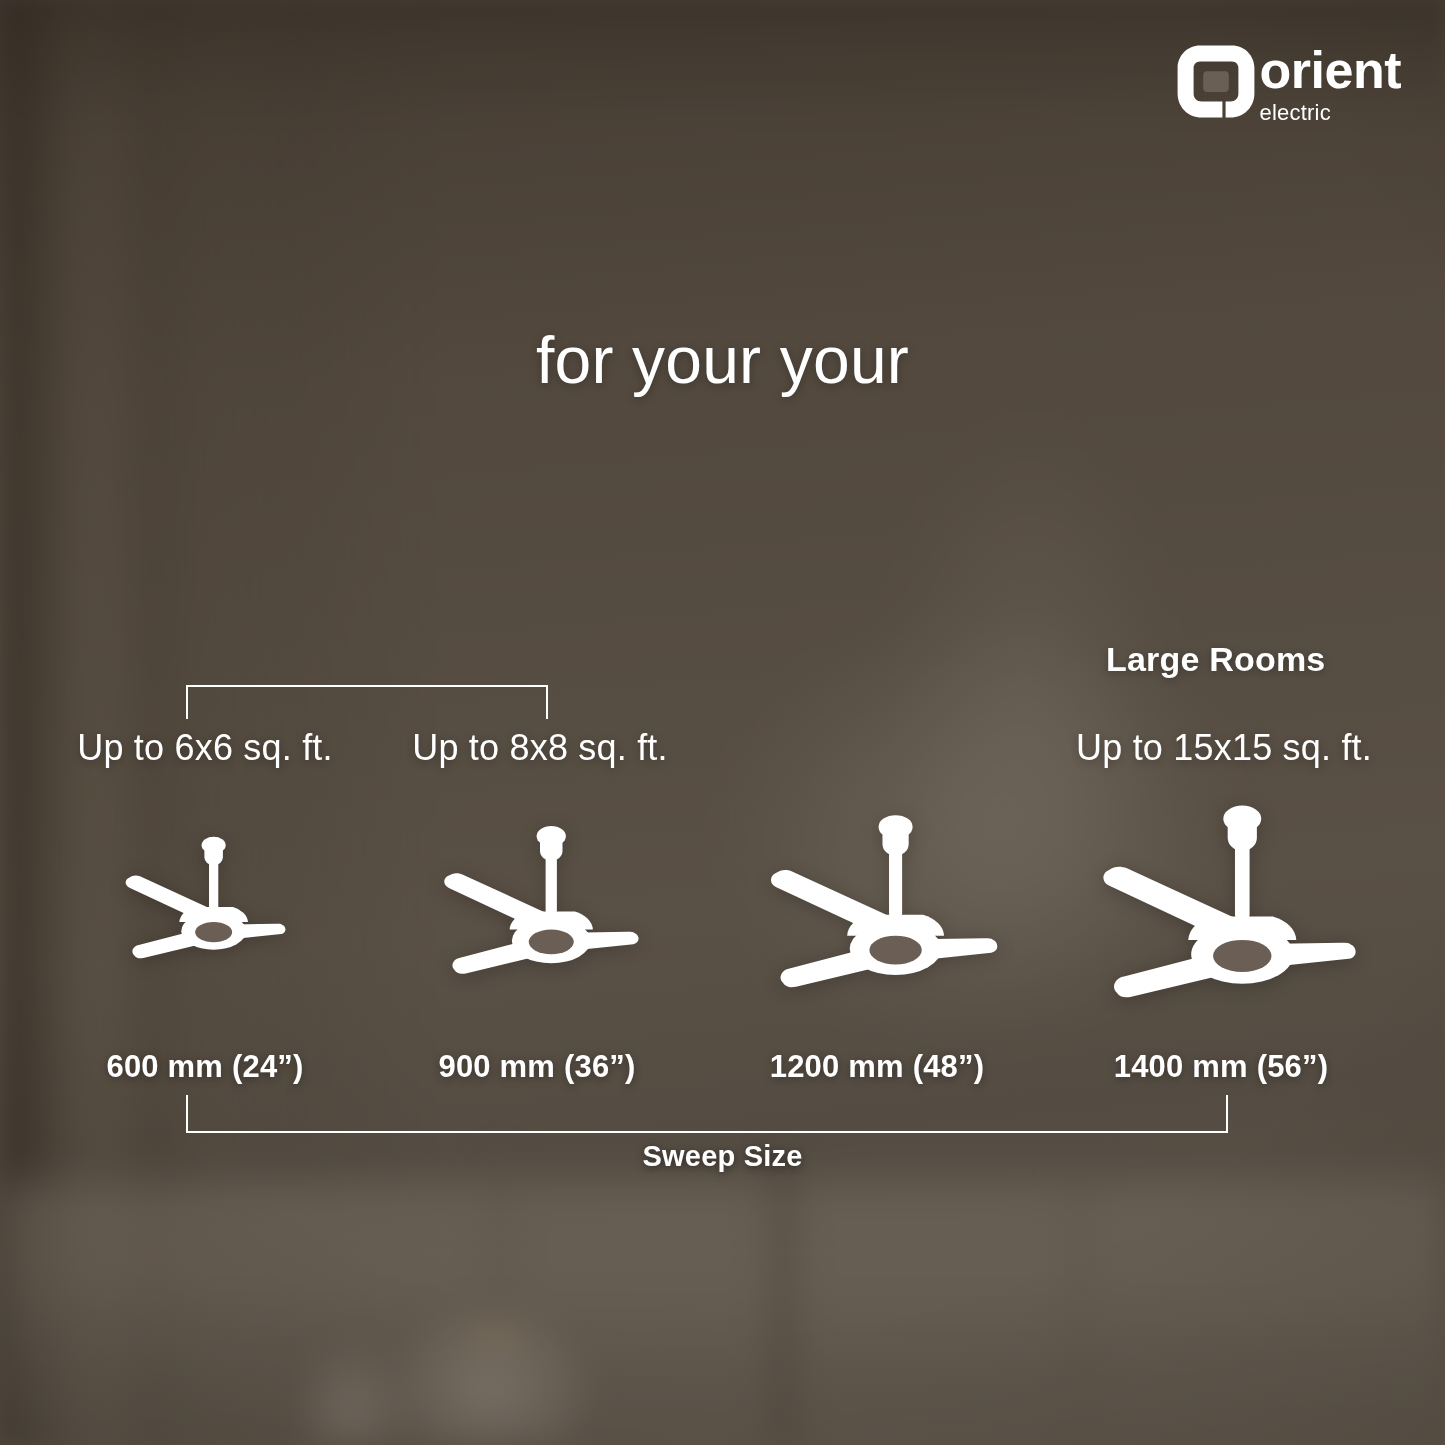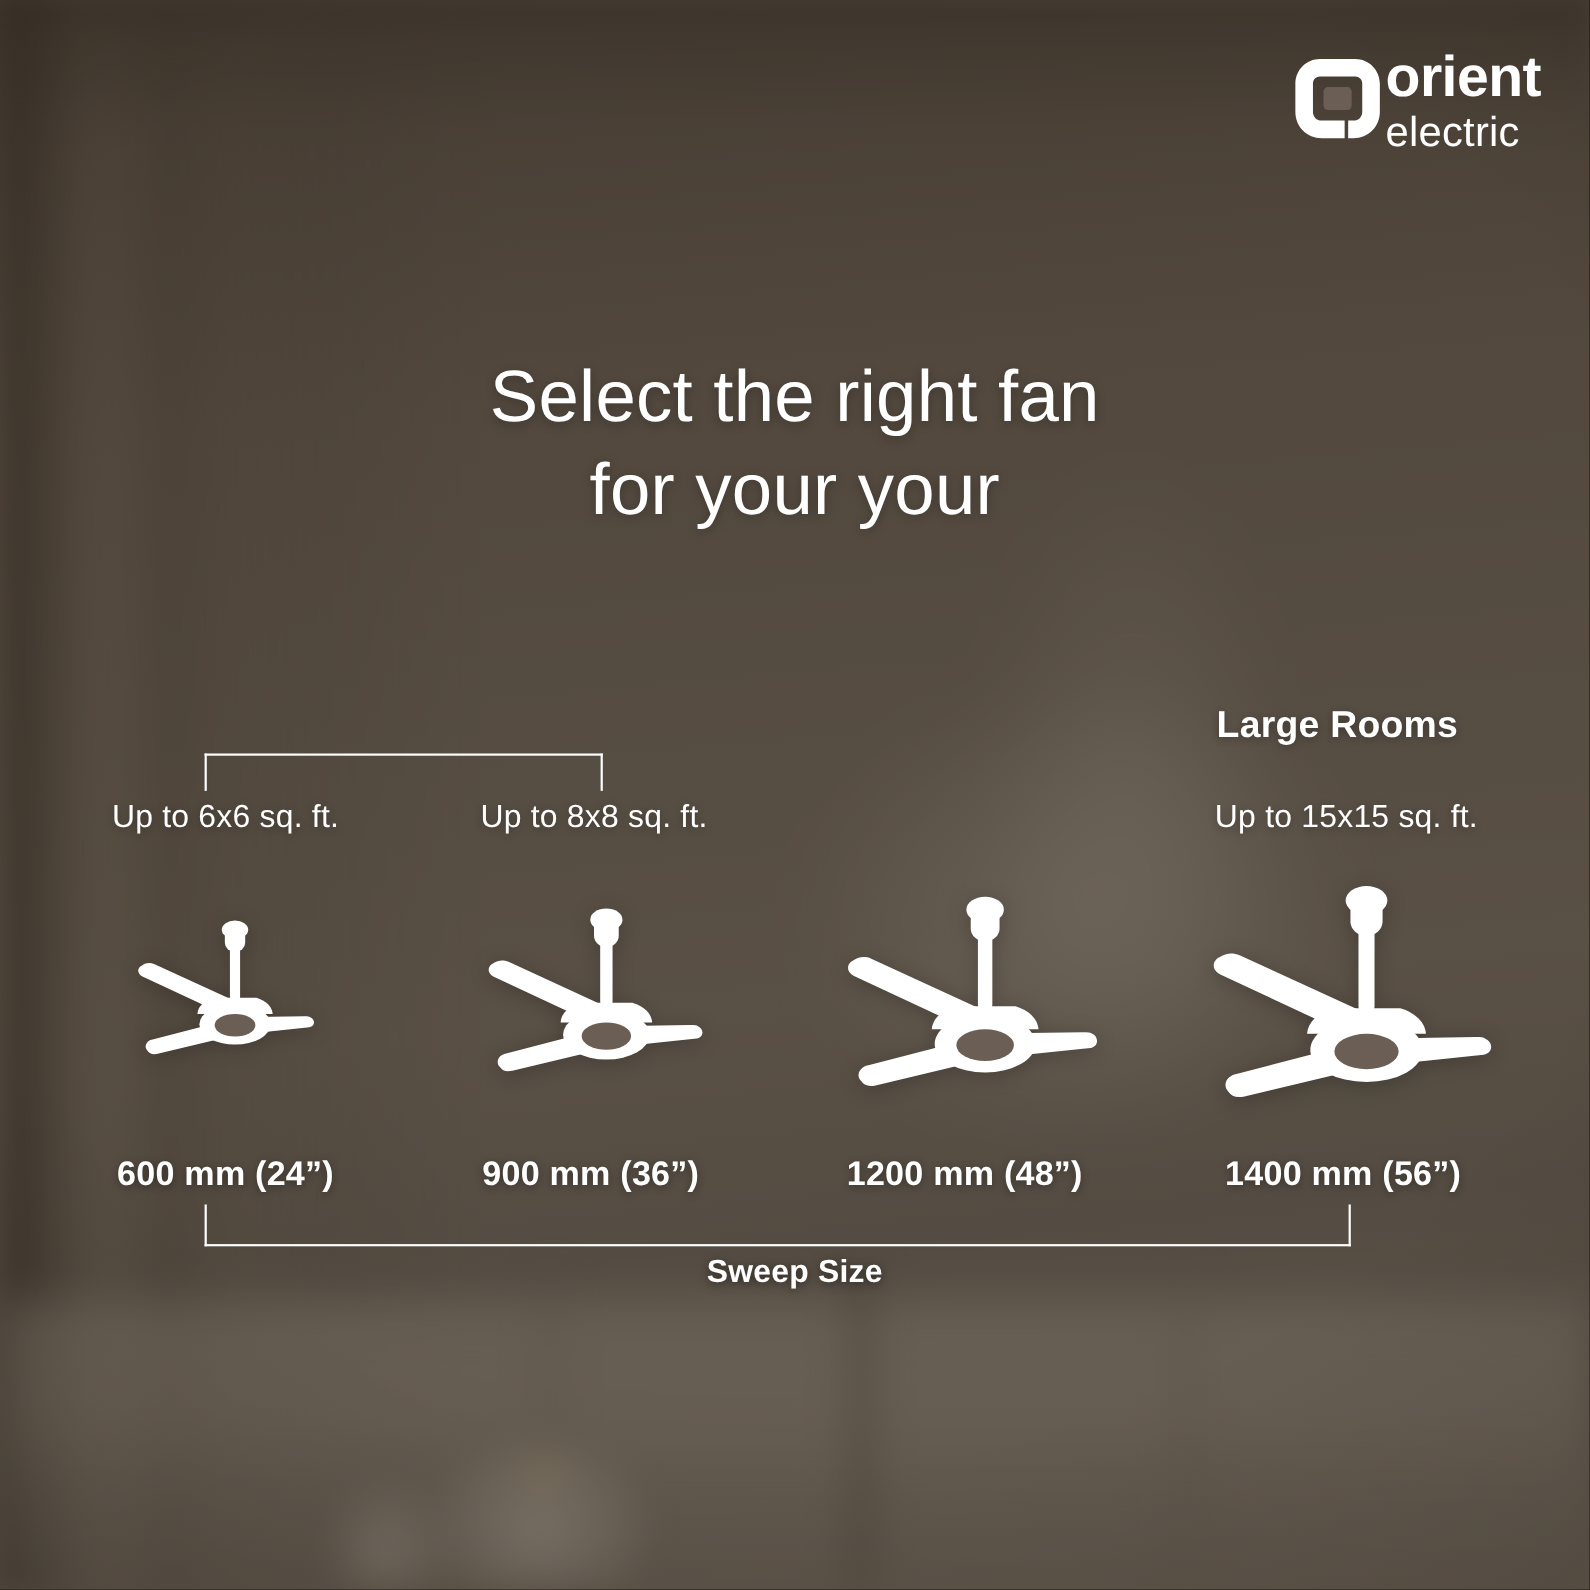--- a/index.html
+++ b/index.html
@@ -94,21 +94,21 @@
   }
 
   
   .content { position: absolute; inset: 0; }
 
   
   .logo { position: absolute; right: 44px; top: 44px; display: flex; align-items: center; gap: 4px; }
   .logo-mark { width: 80px; height: 80px; flex: none; }
   .logo-words { display: flex; flex-direction: column; line-height: 1; color: #ffffff; }
   .logo-word-1 { font-size: 52px; font-weight: 700; letter-spacing: -0.5px; }
-  .logo-word-2 { font-size: 38px; font-weight: 400; letter-spacing: 0.2px; margin-top: 6px; }
+  .logo-word-2 { font-size: 22px; font-weight: 400; letter-spacing: 0.2px; margin-top: 6px; }
 
   
   .headline {
     position: absolute; left: 0; right: 0; top: 318px;
     text-align: center; color: #ffffff;
     font-size: 66px; font-weight: 400; line-height: 1.28;
     letter-spacing: 0.2px;
     text-shadow: 0 2px 10px rgba(0,0,0,0.28);
   }
   .headline .l2 { display: block; }
@@ -126,21 +126,21 @@
 
   
   .bracket-small {
     position: absolute; left: 186px; top: 685px; width: 362px; height: 34px;
     border: 2px solid #ffffff; border-bottom: none;
     box-sizing: border-box;
   }
 
   
   .area-label {
-    position: absolute; color: #ffffff; font-size: 29px; font-weight: 400;
+    position: absolute; color: #ffffff; font-size: 36px; font-weight: 400;
     letter-spacing: 0.2px; white-space: nowrap;
     text-shadow: 0 2px 8px rgba(0,0,0,0.3);
     transform: translateX(-50%);
   }
 
   
   .fan { position: absolute; transform: translateX(-50%); }
   .fan svg { display: block; filter: drop-shadow(0 3px 9px rgba(0,0,0,0.22)); }
 
   
@@ -191,21 +191,20 @@
           <rect x="34" y="34" width="32" height="26" rx="5" fill="#6b5f55"></rect>
         </svg>
       </span>
       <span class="logo-words">
         <span class="logo-word-1">orient</span>
         <span class="logo-word-2">electric</span>
       </span>
     </div>
 
     <div class="headline">
-      <span class="l1">Select the right fan</span>
       <span class="l2">for your your</span>
     </div>
 
     <div class="group-head" id="grp-large">Large Rooms</div>
 
     <div class="bracket-small"></div>
 
     <div class="area-label" style="left:205px;  top:727px;">Up to 6x6 sq. ft.</div>
     <div class="area-label" style="left:540px;  top:727px;">Up to 8x8 sq. ft.</div>
     <div class="area-label" style="left:1224px; top:727px;">Up to 15x15 sq. ft.</div>

